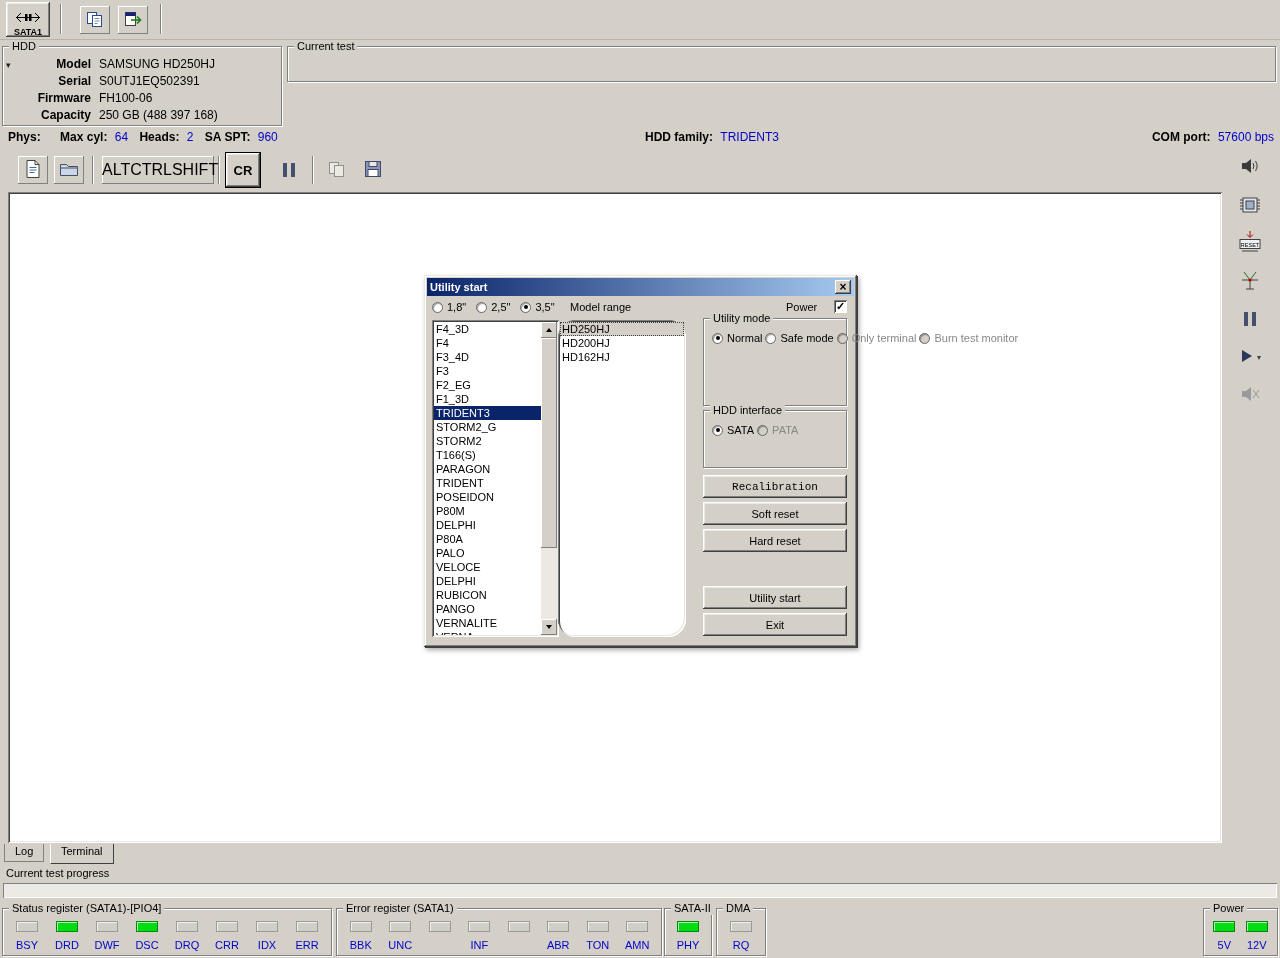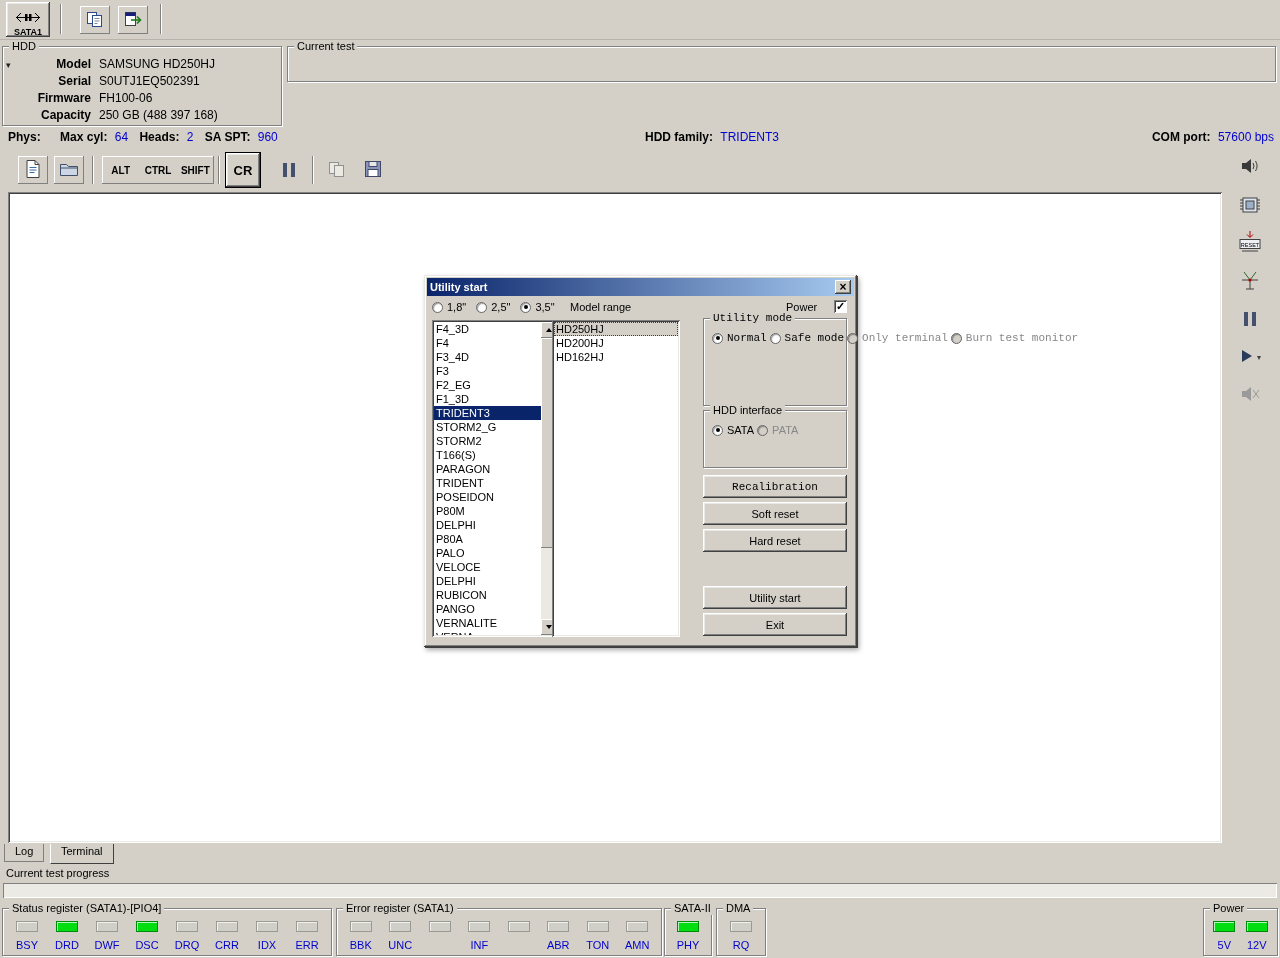--- a/index.html
+++ b/index.html
@@ -35,21 +35,21 @@
   .status-line{position:absolute;left:0;top:128px;width:1280px;height:18px;font-size:12px;line-height:18px;}
   .sl-left{position:absolute;left:8px;white-space:nowrap;}
   .sl-center{position:absolute;left:645px;white-space:nowrap;}
   .sl-right{position:absolute;right:6px;white-space:nowrap;}
   .b{font-weight:bold;}
   .v{color:#0000cc;margin-left:4px;}
 
   
   .toolbar2{position:absolute;left:0;top:148px;width:1222px;height:44px;}
   .modkeys{position:absolute;left:102px;top:8px;width:112px;height:28px;display:flex;}
-  .modkey{flex:1;background:transparent;font-weight:bold;font-size:10px;}
+  .modkey{flex:1;background:transparent;font-weight:normal;font-size:16px;}
   .cr-btn{position:absolute;left:226px;top:5px;width:34px;height:34px;font-weight:bold;font-size:13px;outline:1px solid #000;}
   .pause-bars{display:inline-flex;gap:4px;}
   .pause-bars i{display:block;width:4px;height:14px;background:#44506e;}
 
   
   .main-area{position:absolute;left:8px;top:192px;width:1214px;height:651px;background:#fff;}
   .sidebar{position:absolute;left:1226px;top:0;width:54px;height:958px;}
   .side-btn{position:absolute;left:6px;width:36px;height:34px;background:transparent;display:flex;align-items:center;justify-content:center;}
   .mini-chevron{font-size:8px;color:#404040;margin-left:2px;}
 
@@ -359,29 +359,29 @@
         <div class="sb-btn raised1">
             <span class="arr-up"></span>
           </div>
         <div class="sb-thumb raised1"></div>
         <div class="sb-btn sb-down raised1">
             <span class="arr-down"></span>
           </div>
       </div>
     </div>
 
-    <div class="listbox sunken2" style="left:128px;top:45px;width:128px;height:317px;">
+    <div class="listbox sunken2" style="left:134px;top:45px;width:128px;height:317px;border-radius:18px;">
       <div class="list-items">
           <div class="list-item selected-inactive">HD250HJ</div>
           <div class="list-item">HD200HJ</div>
           <div class="list-item">HD162HJ</div>
         </div>
     </div>
 
-    <div class="groupbox" style="left:279px;top:43px;width:144px;height:88px;font-family:Liberation Mono, monospace;">
+    <div class="groupbox" style="left:279px;top:43px;width:144px;height:88px;">
       <span class="gb-title">Utility mode</span>
       <div class="v-radios">
           <div class="radio-row">
             <span class="radio checked"></span>
             <span class="radio-label">Normal</span>
           </div>
           <div class="radio-row">
             <span class="radio"></span>
             <span class="radio-label">Safe mode</span>
           </div>

